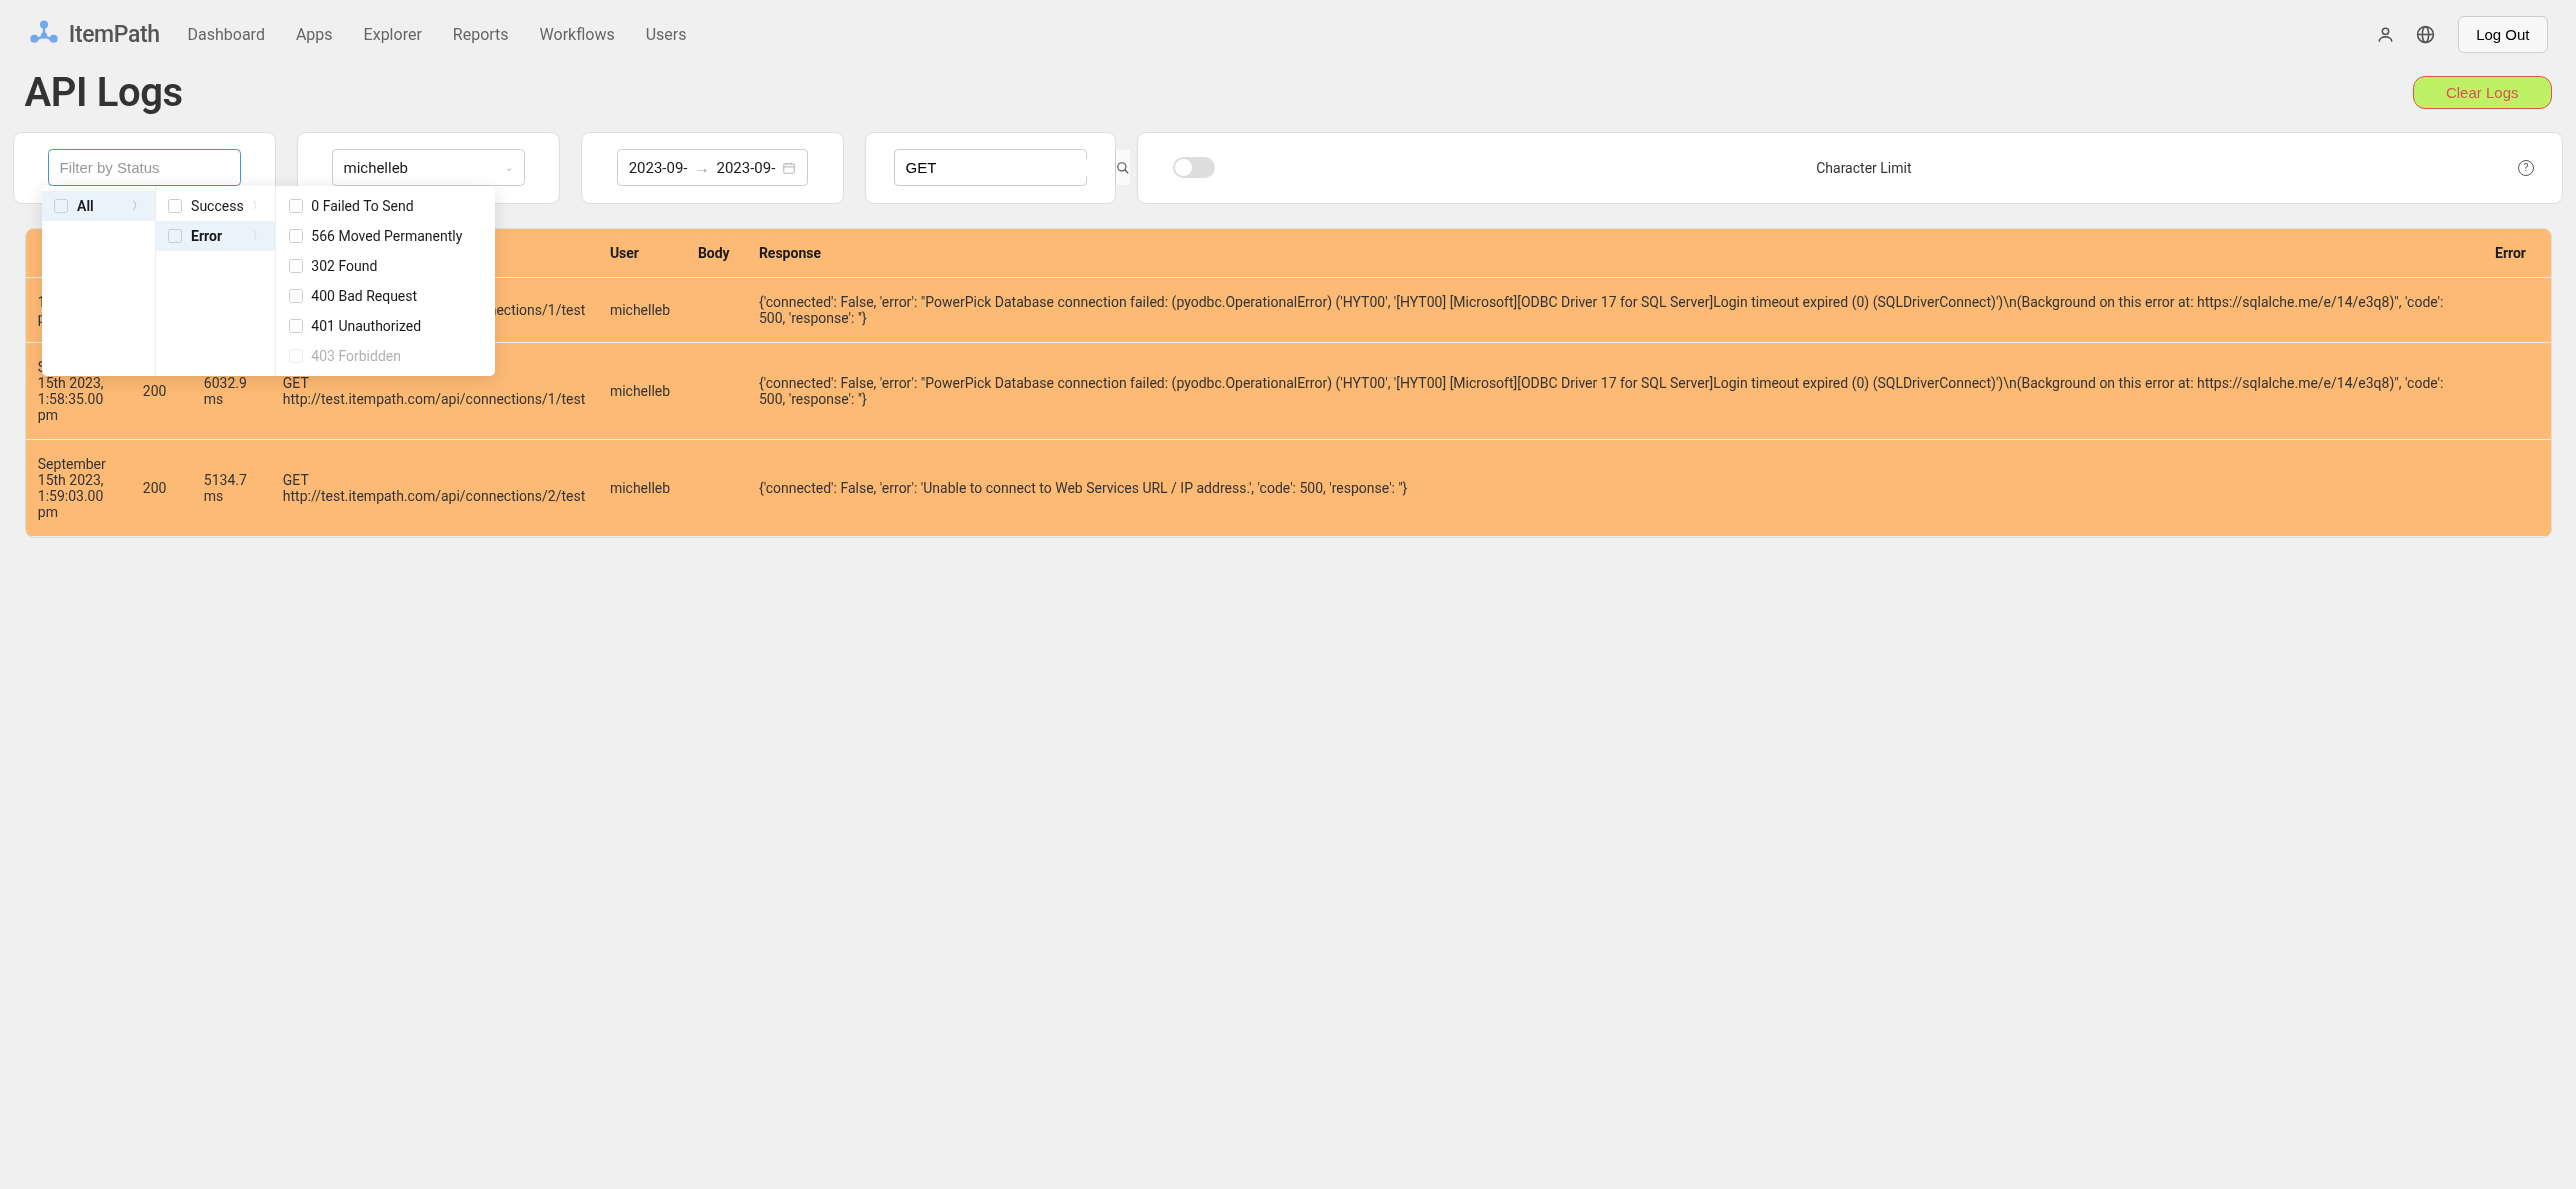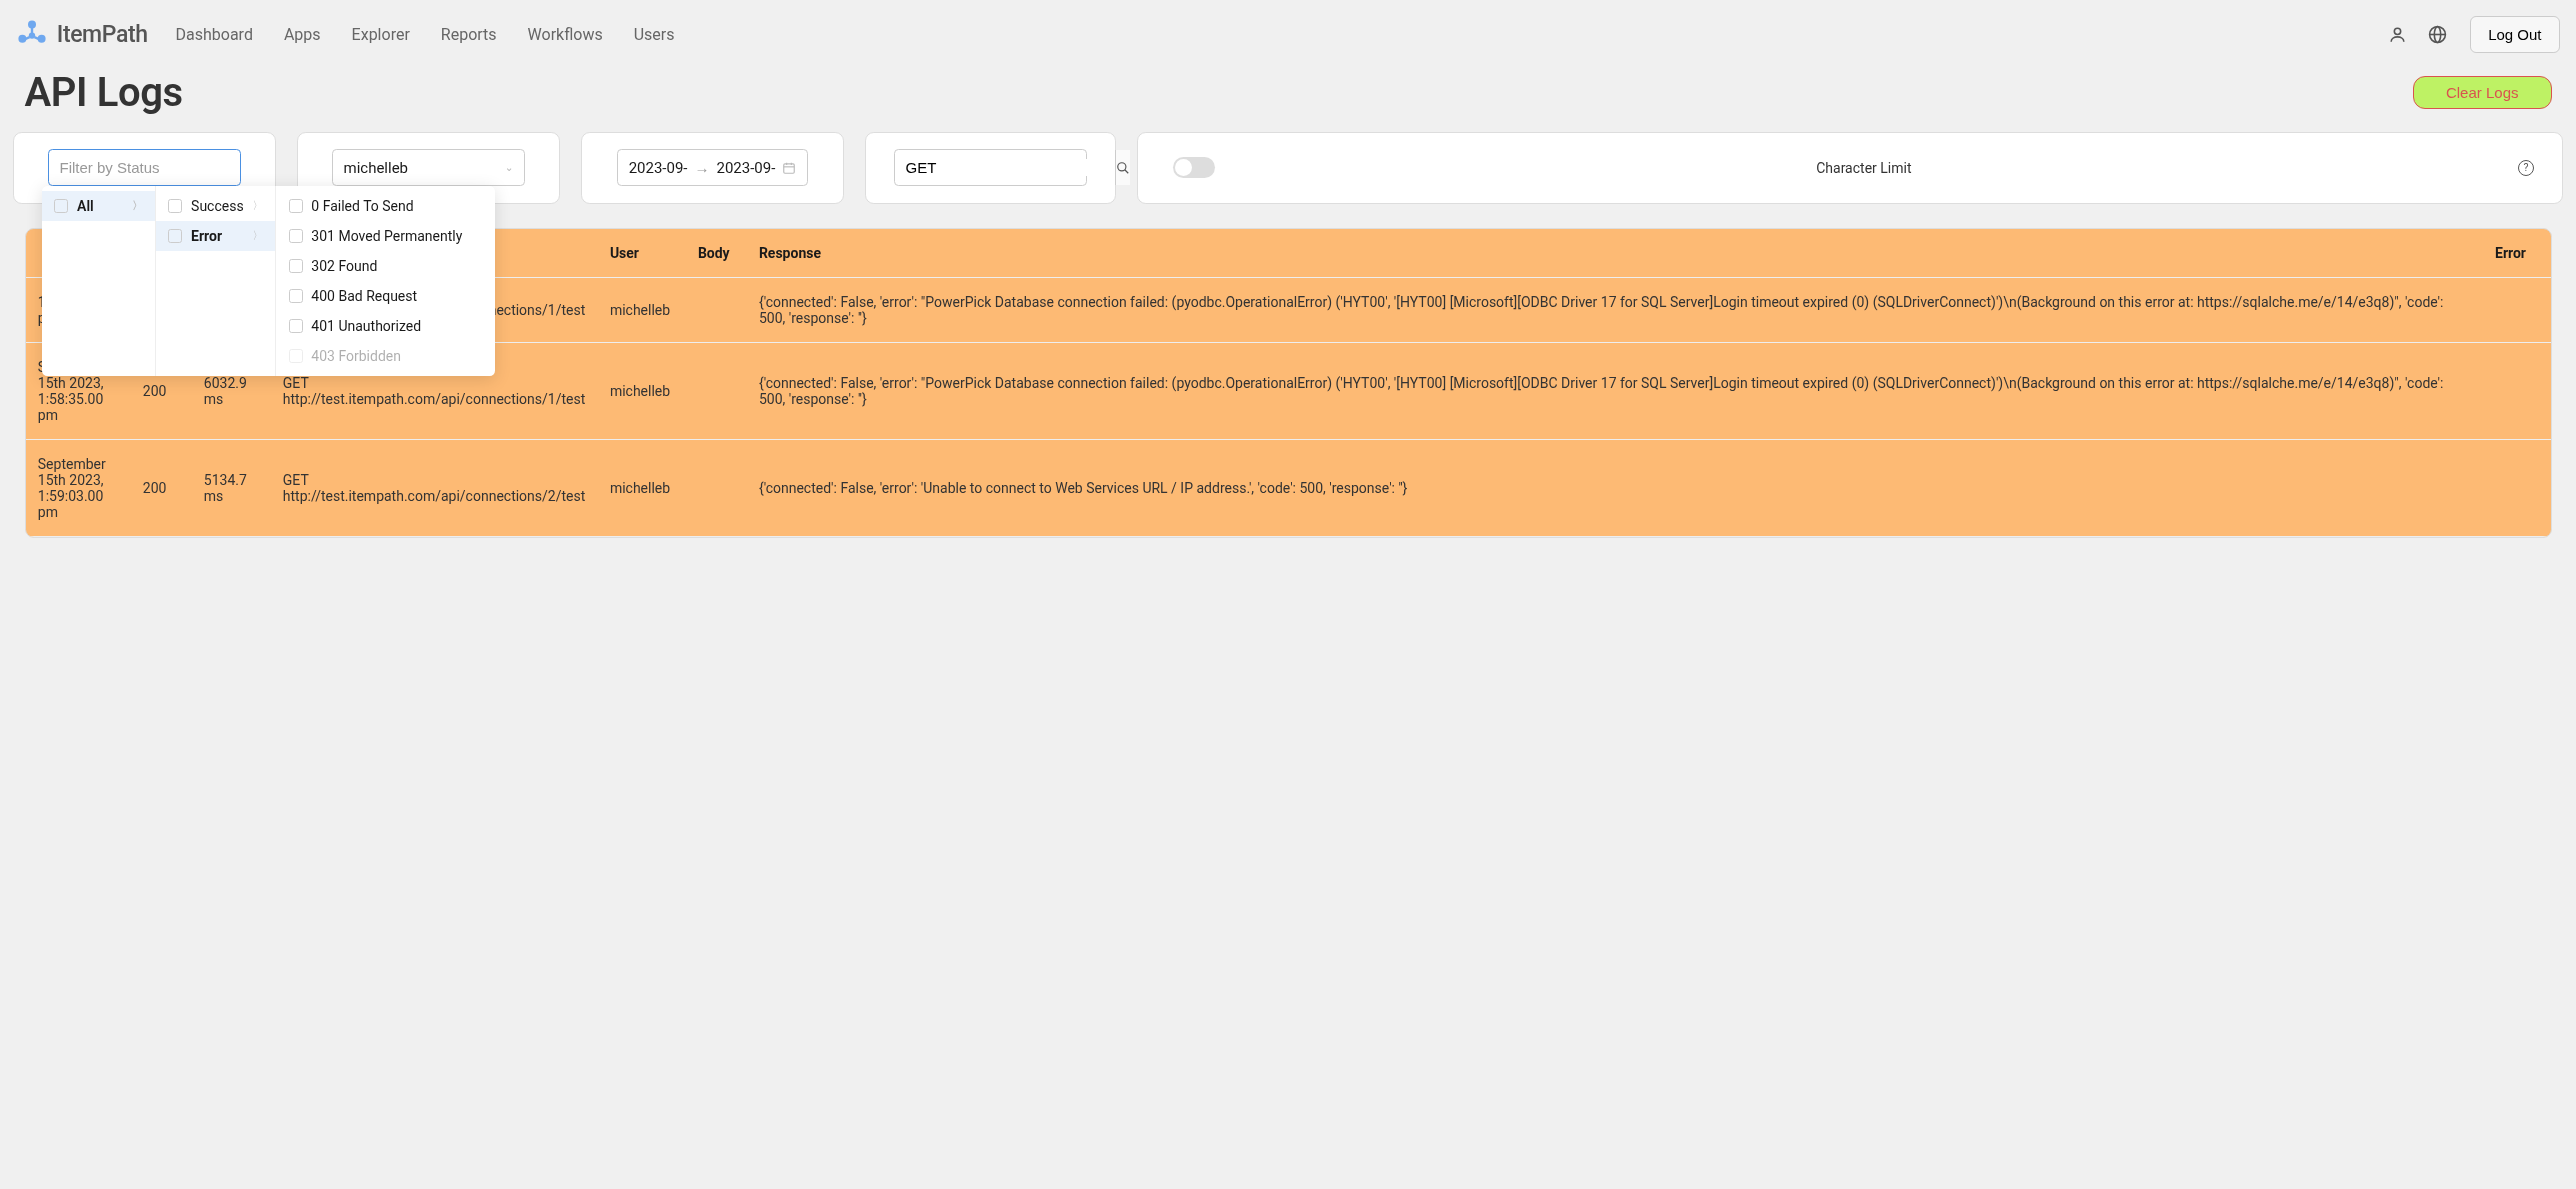--- a/index.html
+++ b/index.html
@@ -5,21 +5,21 @@
 * { box-sizing: border-box; margin: 0; padding: 0; }
 body {
   font-family: -apple-system, BlinkMacSystemFont, "Segoe UI", Roboto, Helvetica, Arial, sans-serif;
   background: #f0f0f0;
   color: #1a1a1a;
   font-size: 13px;
 }
 .topbar {
   display: flex;
   align-items: center;
-  padding: 16px 16px;
+  padding: 16px 28px;
   gap: 7px;
 }
 .logo {
   display: flex;
   align-items: center;
   gap: 8.8px;
   margin-right: 21px;
 }
 .logo-svg { width: 32px; height: 32px; }
 .logo-text { font-size: 23px; font-weight: 500; color: #555; letter-spacing: -0.4px; }
@@ -288,21 +288,21 @@
           <span class="expand">〉</span>
         </div>
       </div>
       <div class="cascader-col">
         <div class="cascader-item">
             <span class="checkbox"></span>
             <span>0 Failed To Send</span>
           </div>
         <div class="cascader-item">
             <span class="checkbox"></span>
-            <span>301 Moved Permanently</span>
+            <span>566 Moved Permanently</span>
           </div>
         <div class="cascader-item">
             <span class="checkbox"></span>
             <span>302 Found</span>
           </div>
         <div class="cascader-item">
             <span class="checkbox"></span>
             <span>400 Bad Request</span>
           </div>
         <div class="cascader-item">

